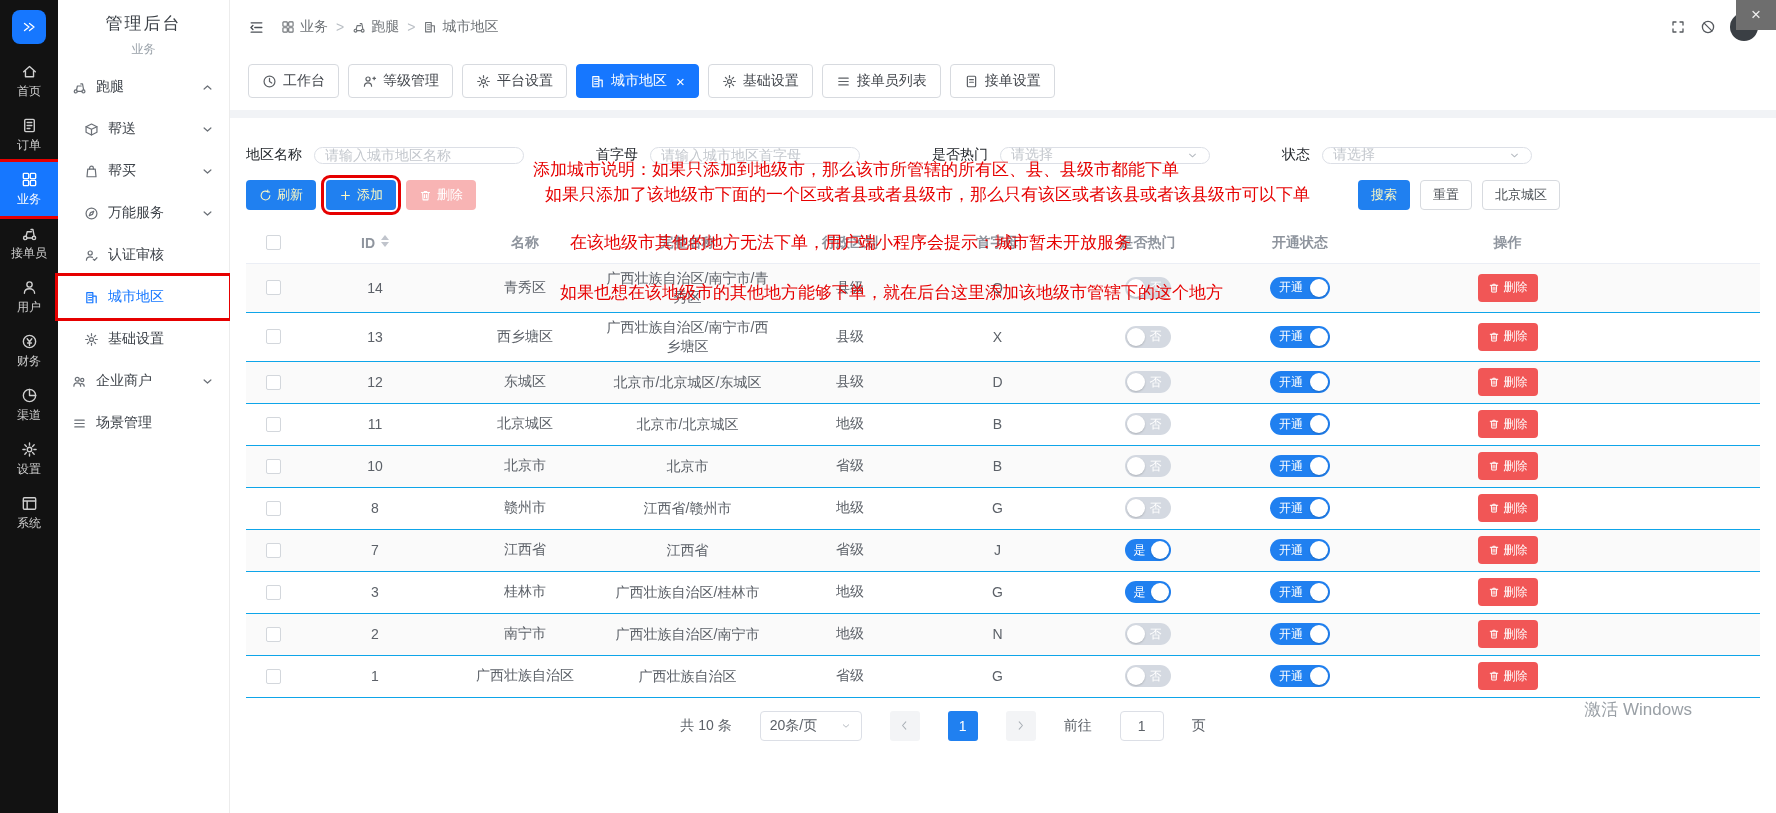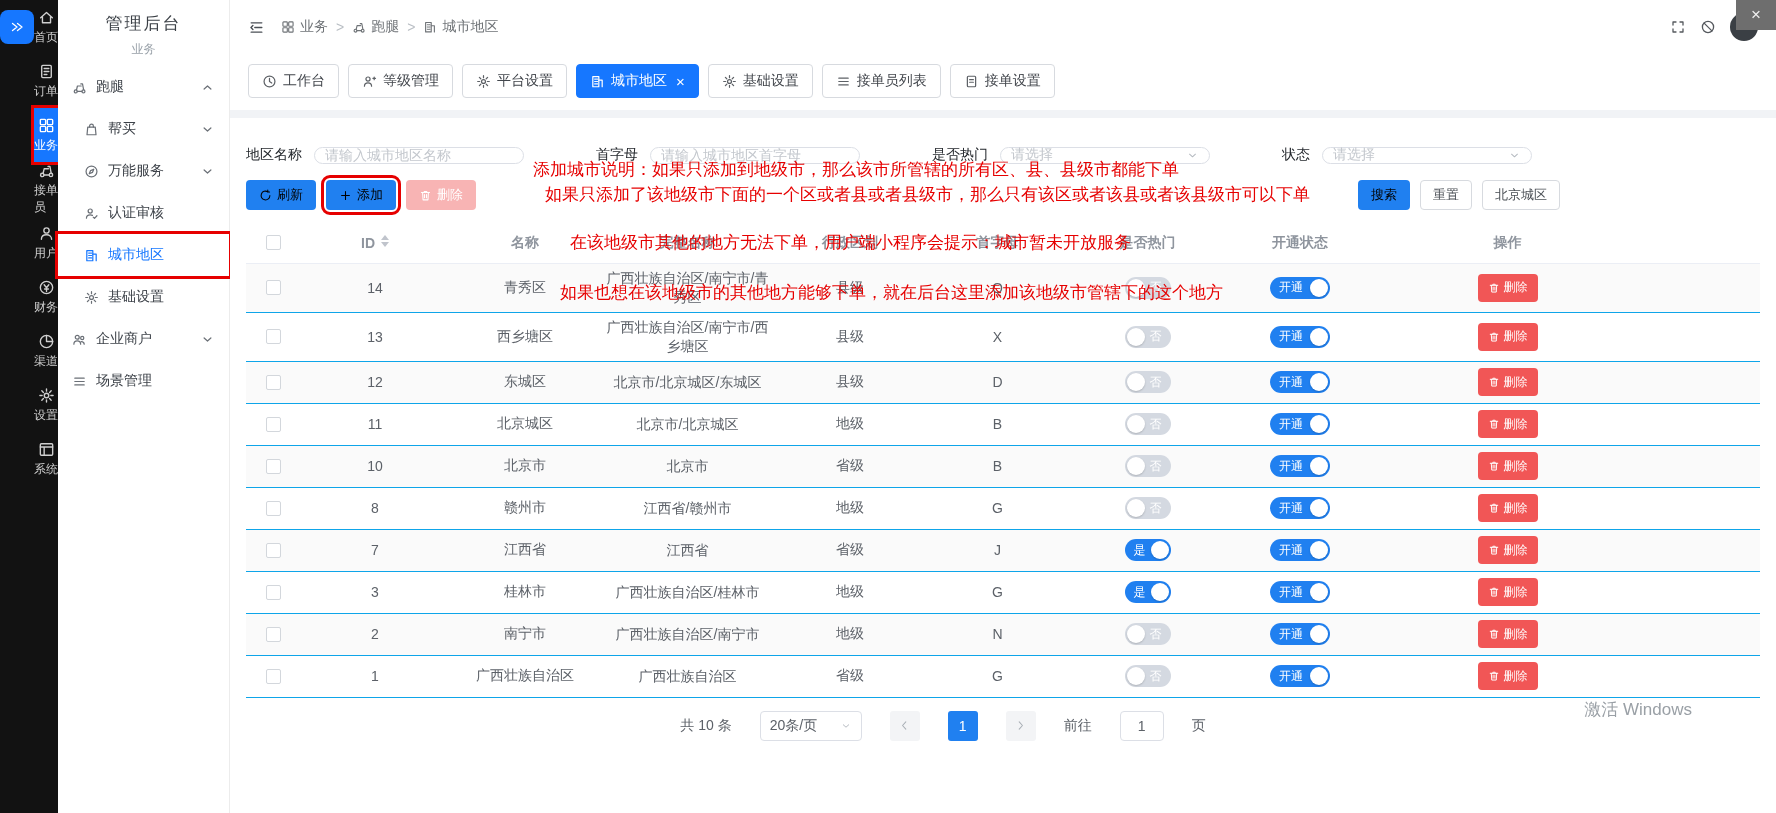--- a/index.html
+++ b/index.html
@@ -2,21 +2,21 @@
 <html><head>
 <meta charset="utf-8">
 <style>
 *{margin:0;padding:0;box-sizing:border-box}
 html,body{width:1776px;height:813px}
 body{font-family:"Liberation Sans","DejaVu Sans",sans-serif;background:#fff;overflow:hidden;position:relative;color:#303133}
 .ic{width:1em;height:1em;fill:none;stroke:currentColor;stroke-width:1.3;stroke-linecap:round;stroke-linejoin:round;display:block}
 .icon{display:inline-flex;align-items:center;justify-content:center}
 .app{display:flex;height:100%}
 
-.leftnav{width:58px;background:#121212;color:#cfcfcf;display:flex;flex-direction:row;flex-shrink:0}
+.leftnav{width:58px;background:#121212;color:#cfcfcf;display:flex;flex-direction:column;flex-shrink:0}
 .logo{height:54px;display:flex;align-items:center;justify-content:center}
 .logo-badge{width:34px;height:34px;border-radius:8px;background:#1677ff;color:#fff;display:flex;align-items:center;justify-content:center;font-size:16px}
 .ln-item{height:54px;display:flex;flex-direction:column;align-items:center;justify-content:center;gap:3px;font-size:12px;cursor:pointer}
 .ln-item .icon{font-size:17px}
 .ln-item.active{background:#1677ff;color:#fff}
 .annot-box{outline:3px solid #e60000;outline-offset:0}
 
 .sidenav{width:172px;background:#fff;border-right:1px solid #ececec;flex-shrink:0;padding-top:12px}
 .sidenav-title{font-size:17px;font-weight:normal;color:#3a3f45;text-align:center;letter-spacing:2px}
 .sidenav-sub{font-size:12px;color:#98a0a8;text-align:center;margin:6px 0 8px}
@@ -51,21 +51,21 @@
 .flabel{font-size:14px;color:#23272c;margin-right:12px;white-space:nowrap}
 .f-input,.f-select{width:210px;height:17px;border:1px solid #dcdfe6;border-radius:12px;font-size:14px;padding:0 10px;color:#333;background:#fff;font-family:inherit}
 .f-input::placeholder{color:#c3c7cd}
 .f-select{display:flex;align-items:center;justify-content:space-between;cursor:pointer}
 .f-select .ph{color:#c3c7cd}
 .f-select .icon{color:#b5bac0;font-size:13px}
 
 .toolbar{display:flex;align-items:center;margin-bottom:12px}
 .btn{height:30px;padding:0 12px;border:1px solid transparent;border-radius:4px;font-size:13px;display:inline-flex;align-items:center;gap:5px;cursor:pointer;font-family:inherit}
 .btn .icon{font-size:13px}
-.btn-blue{background:#2080f0;color:#000000}
+.btn-blue{background:#2080f0;color:#fef9c3}
 .btn-del-dis{background:#f8b4b4;color:#fff}
 .btn-plain{background:#fff;border-color:#d7dadf;color:#4a4f55}
 .mr10{margin-right:10px}
 .tb-right{margin-left:auto;margin-right:200px;display:flex;gap:10px}
 .ring{outline:3px solid #e60000;outline-offset:2px}
 
 .t-head,.t-row{display:flex;align-items:center;width:100%}
 .t-head{height:42px;border-bottom:1px solid #ebeef5;color:#8f959e;font-weight:bold;font-size:14px}
 .t-row{min-height:42px;border-bottom:1px solid #0ea5e9;font-size:14px;color:#5c6168;padding:5px 0}
 #tbody .t-row:nth-child(odd){background:#fafafa}
@@ -219,20 +219,34 @@
           <span>跑腿</span>
           <span class="mcaret icon">
             <svg class="ic" viewBox="0 0 16 16">
               <path d="m4.4 9.6 3.6-3.2 3.6 3.2"></path>
             </svg>
           </span>
         </div>
         <div class="menu-item">
           <span class="icon">
             <svg class="ic" viewBox="0 0 16 16">
+              <path d="M8 2.2 13.8 5v6L8 13.8 2.2 11V5z"></path>
+              <path d="M2.2 5 8 7.8 13.8 5M8 7.8v6"></path>
+            </svg>
+          </span>
+          <span>帮送</span>
+          <span class="mcaret icon">
+            <svg class="ic" viewBox="0 0 16 16">
+              <path d="m4.4 6.4 3.6 3.2 3.6-3.2"></path>
+            </svg>
+          </span>
+        </div>
+        <div class="menu-item">
+          <span class="icon">
+            <svg class="ic" viewBox="0 0 16 16">
               <path d="M4 5.4h8l.8 8.2H3.2z"></path>
               <path d="M6 5.4V4.2a2 2 0 0 1 4 0v1.2"></path>
             </svg>
           </span>
           <span>帮买</span>
           <span class="mcaret icon">
             <svg class="ic" viewBox="0 0 16 16">
               <path d="m4.4 6.4 3.6 3.2 3.6-3.2"></path>
             </svg>
           </span>

